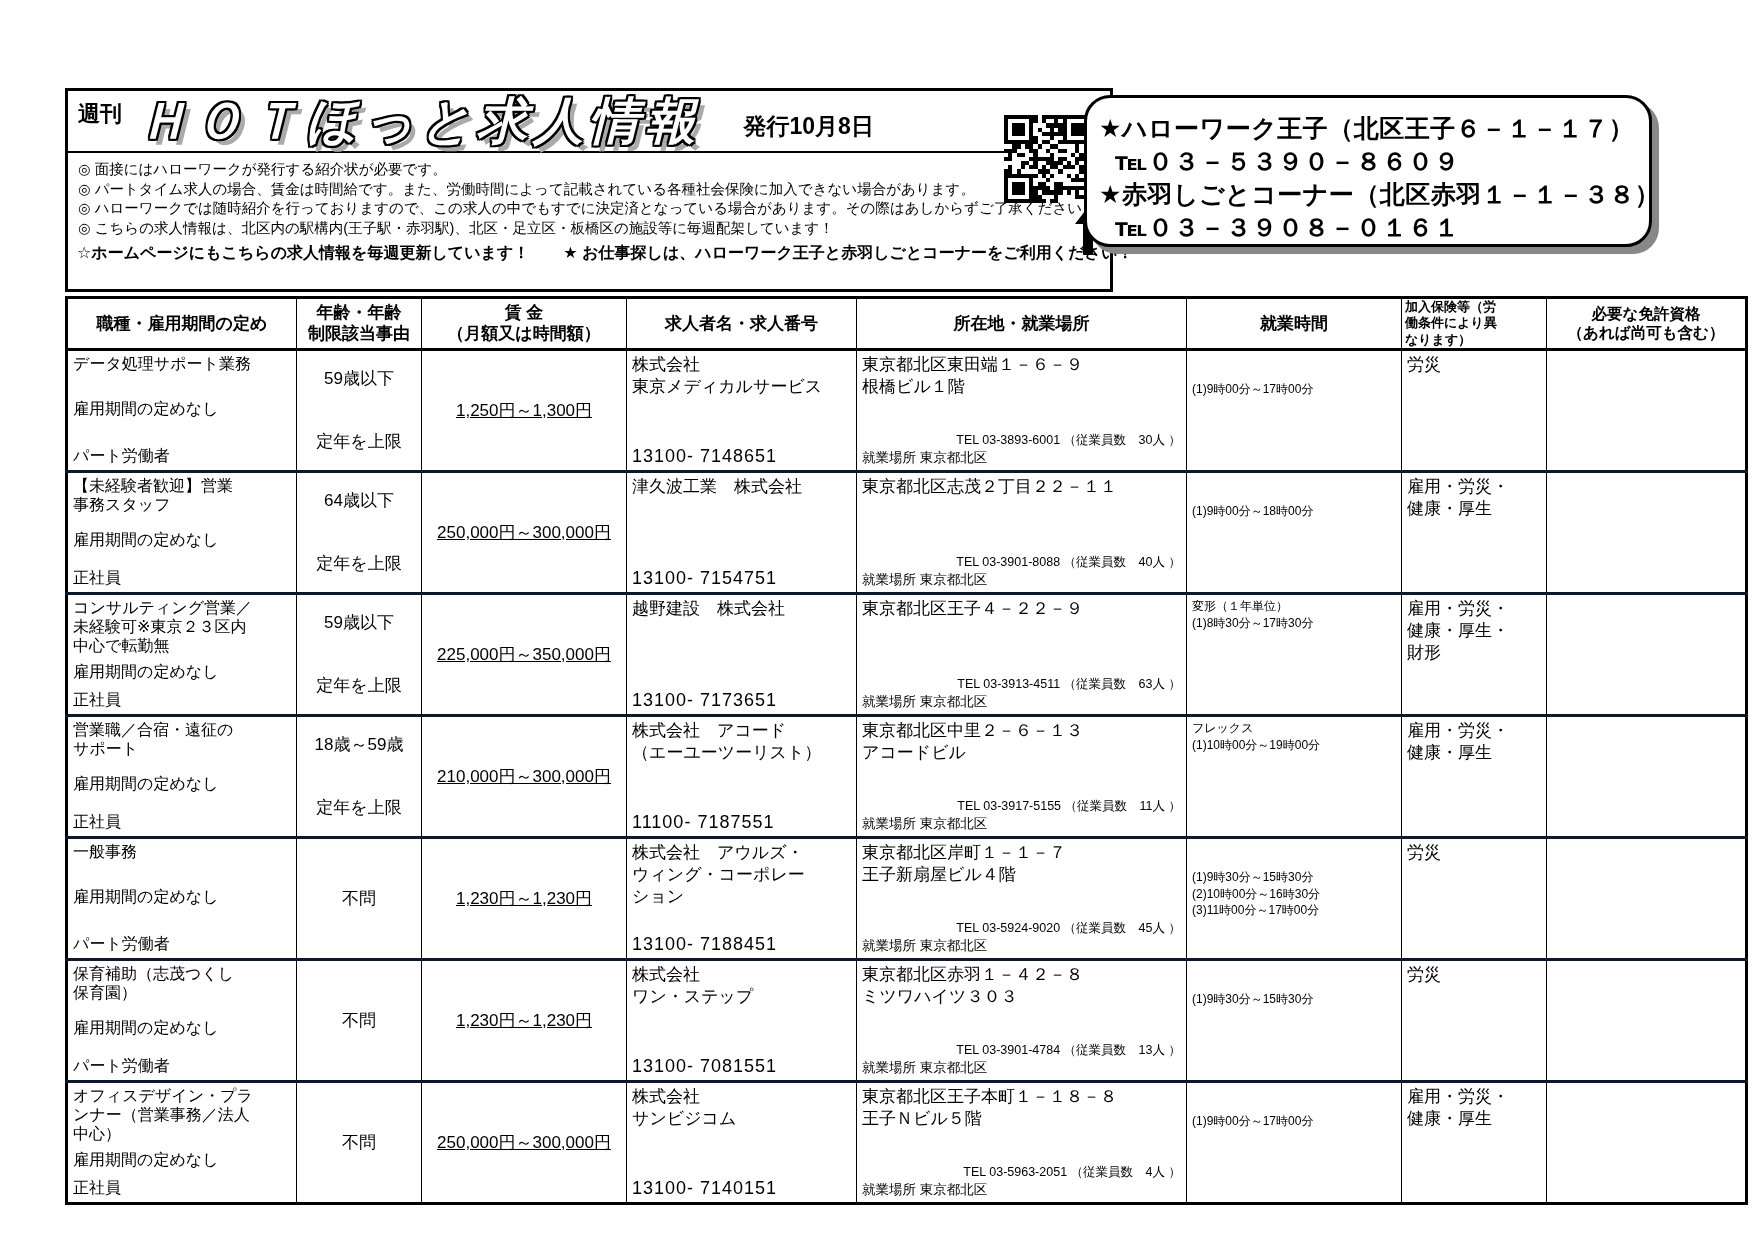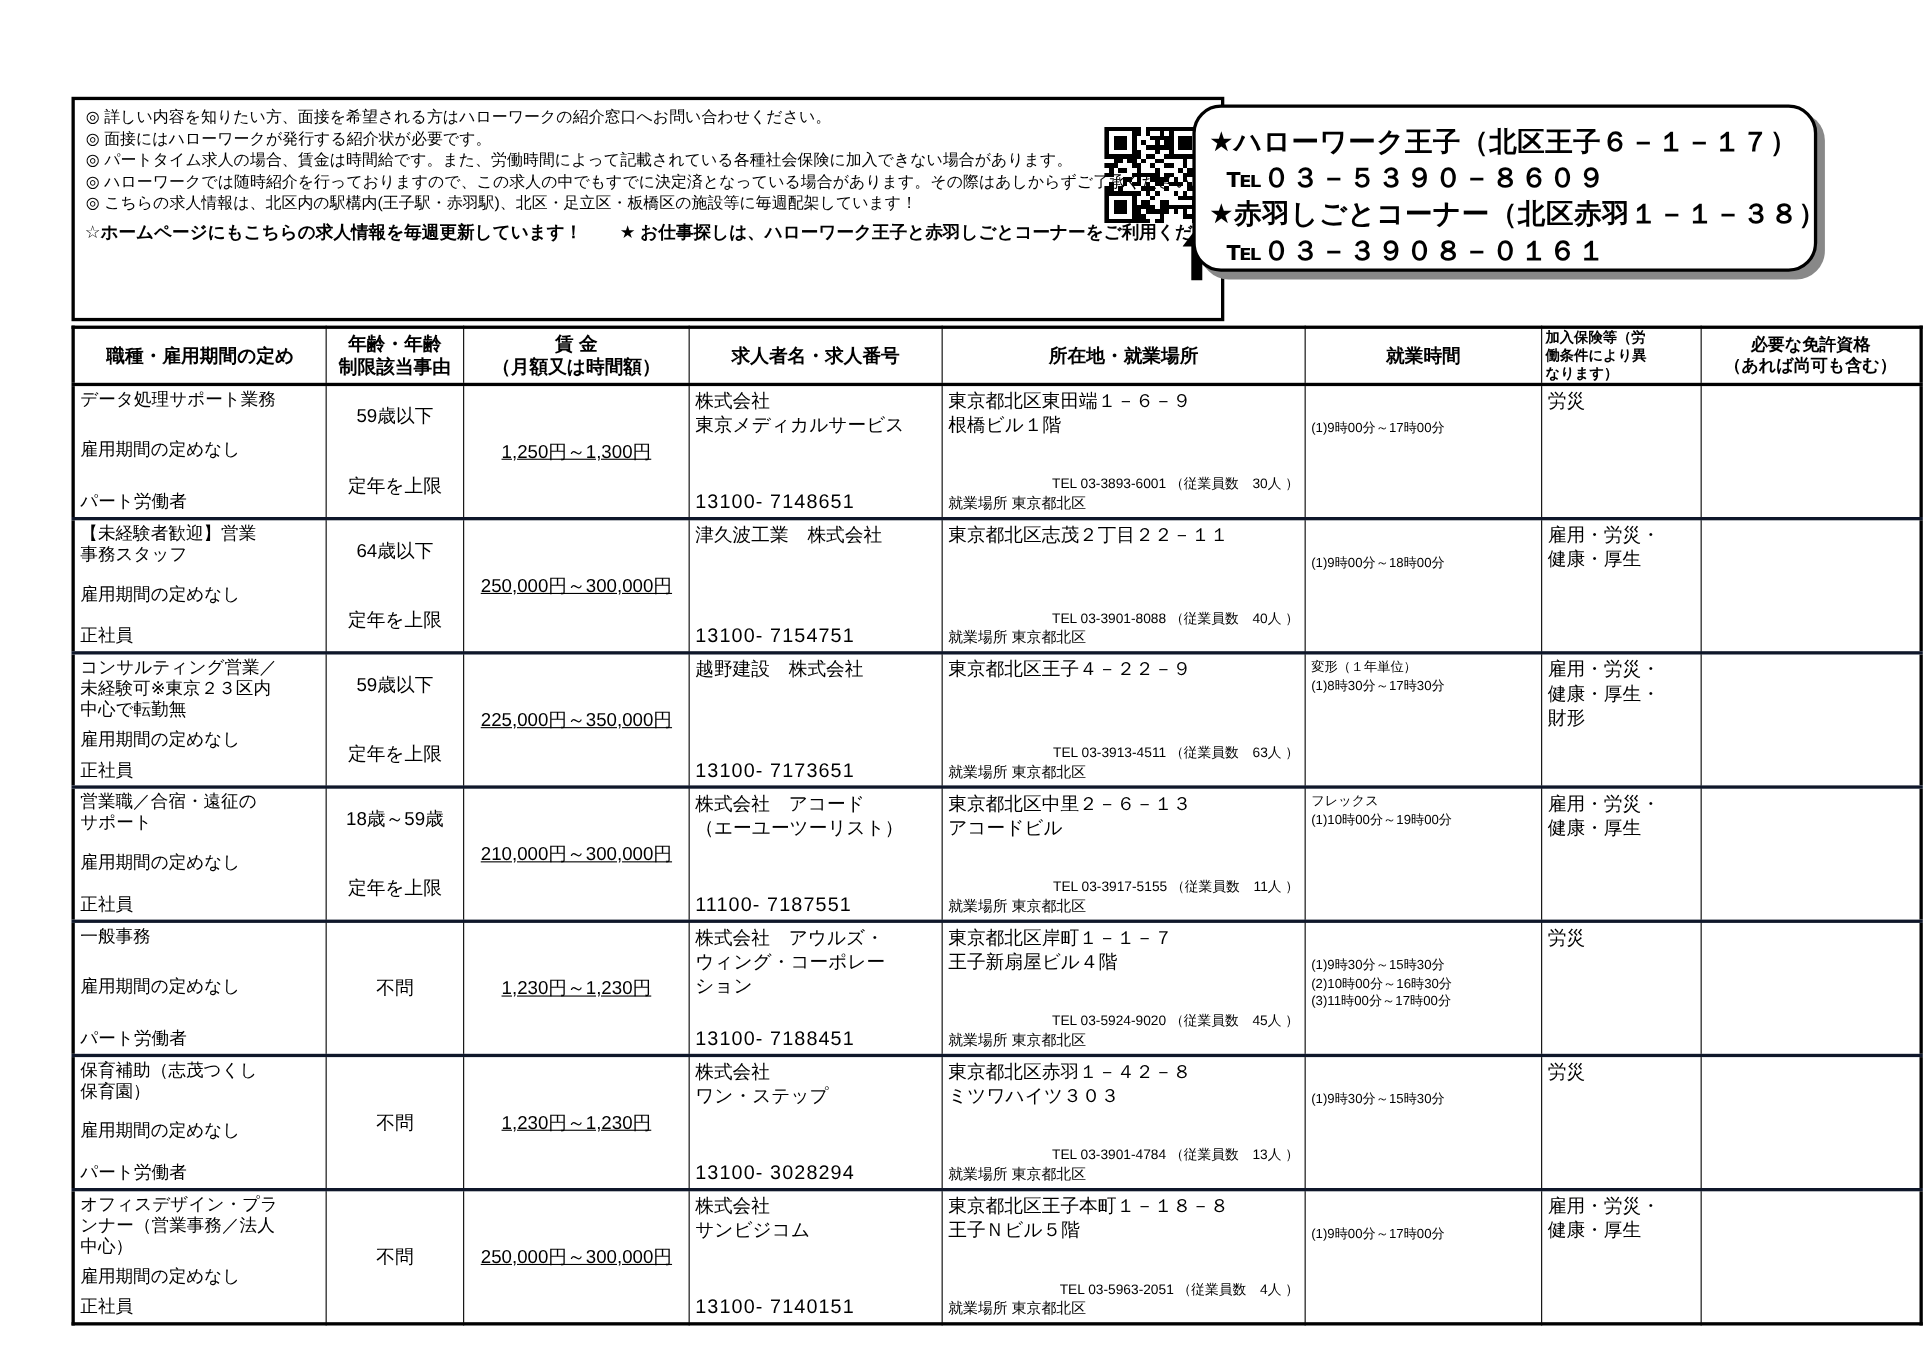--- a/index.html
+++ b/index.html
@@ -52,22 +52,26 @@
   .c-hours .pad.noted { padding-top:3px; }
   .hours-note:empty { display:none; }
   .hours { white-space:pre-line; line-height:1.4; }
   .c-ins .pad { font-size:17px; }
   .ins { white-space:pre-line; line-height:1.3; }
 </style>
 </head>
 <body>
 
 <div class="header-box">
+  <div class="title-band">
+    <span class="weekly">週刊</span>
+    <span class="hot-title">ＨＯＴほっと求人情報</span>
+    <span class="issue-date">発行10月8日</span>
+  </div>
   <div class="notes">
-      <div class="note-line">◎ 詳しい内容を知りたい方、面接を希望される方はハローワークの紹介窓口へお問い合わせください。</div>
       <div class="note-line">◎ 面接にはハローワークが発行する紹介状が必要です。</div>
       <div class="note-line">◎ パートタイム求人の場合、賃金は時間給です。また、労働時間によって記載されている各種社会保険に加入できない場合があります。</div>
       <div class="note-line">◎ ハローワークでは随時紹介を行っておりますので、この求人の中でもすでに決定済となっている場合があります。その際はあしからずご了承ください。</div>
       <div class="note-line">◎ こちらの求人情報は、北区内の駅構内(王子駅・赤羽駅)、北区・足立区・板橋区の施設等に毎週配架しています！</div>
     </div>
   <div class="star-row">
     <span>☆ホームページにもこちらの求人情報を毎週更新しています！</span>
     <span>★ お仕事探しは、ハローワーク王子と赤羽しごとコーナーをご利用ください！</span>
   </div>
   <div class="qr"><svg width="88" height="88" viewBox="0 0 84 84" fill="#000" shape-rendering="crispEdges">
@@ -643,21 +647,21 @@
     </td>
     <td class="c-wage">
       <div class="pad">
             <div>1,230円～1,230円</div>
           </div>
     </td>
     <td class="c-emp">
       <div class="pad">
         <div class="emp-name">株式会社
 ワン・ステップ</div>
-        <div class="job-no">13100- 3028294</div>
+        <div class="job-no">13100- 7081551</div>
       </div>
     </td>
     <td class="c-addr">
       <div class="pad">
         <div class="addr">東京都北区赤羽１－４２－８
 ミツワハイツ３０３</div>
         <div class="tel">TEL 03-3901-4784 （従業員数　13人 ）</div>
         <div class="wp">就業場所 東京都北区</div>
       </div>
     </td>

